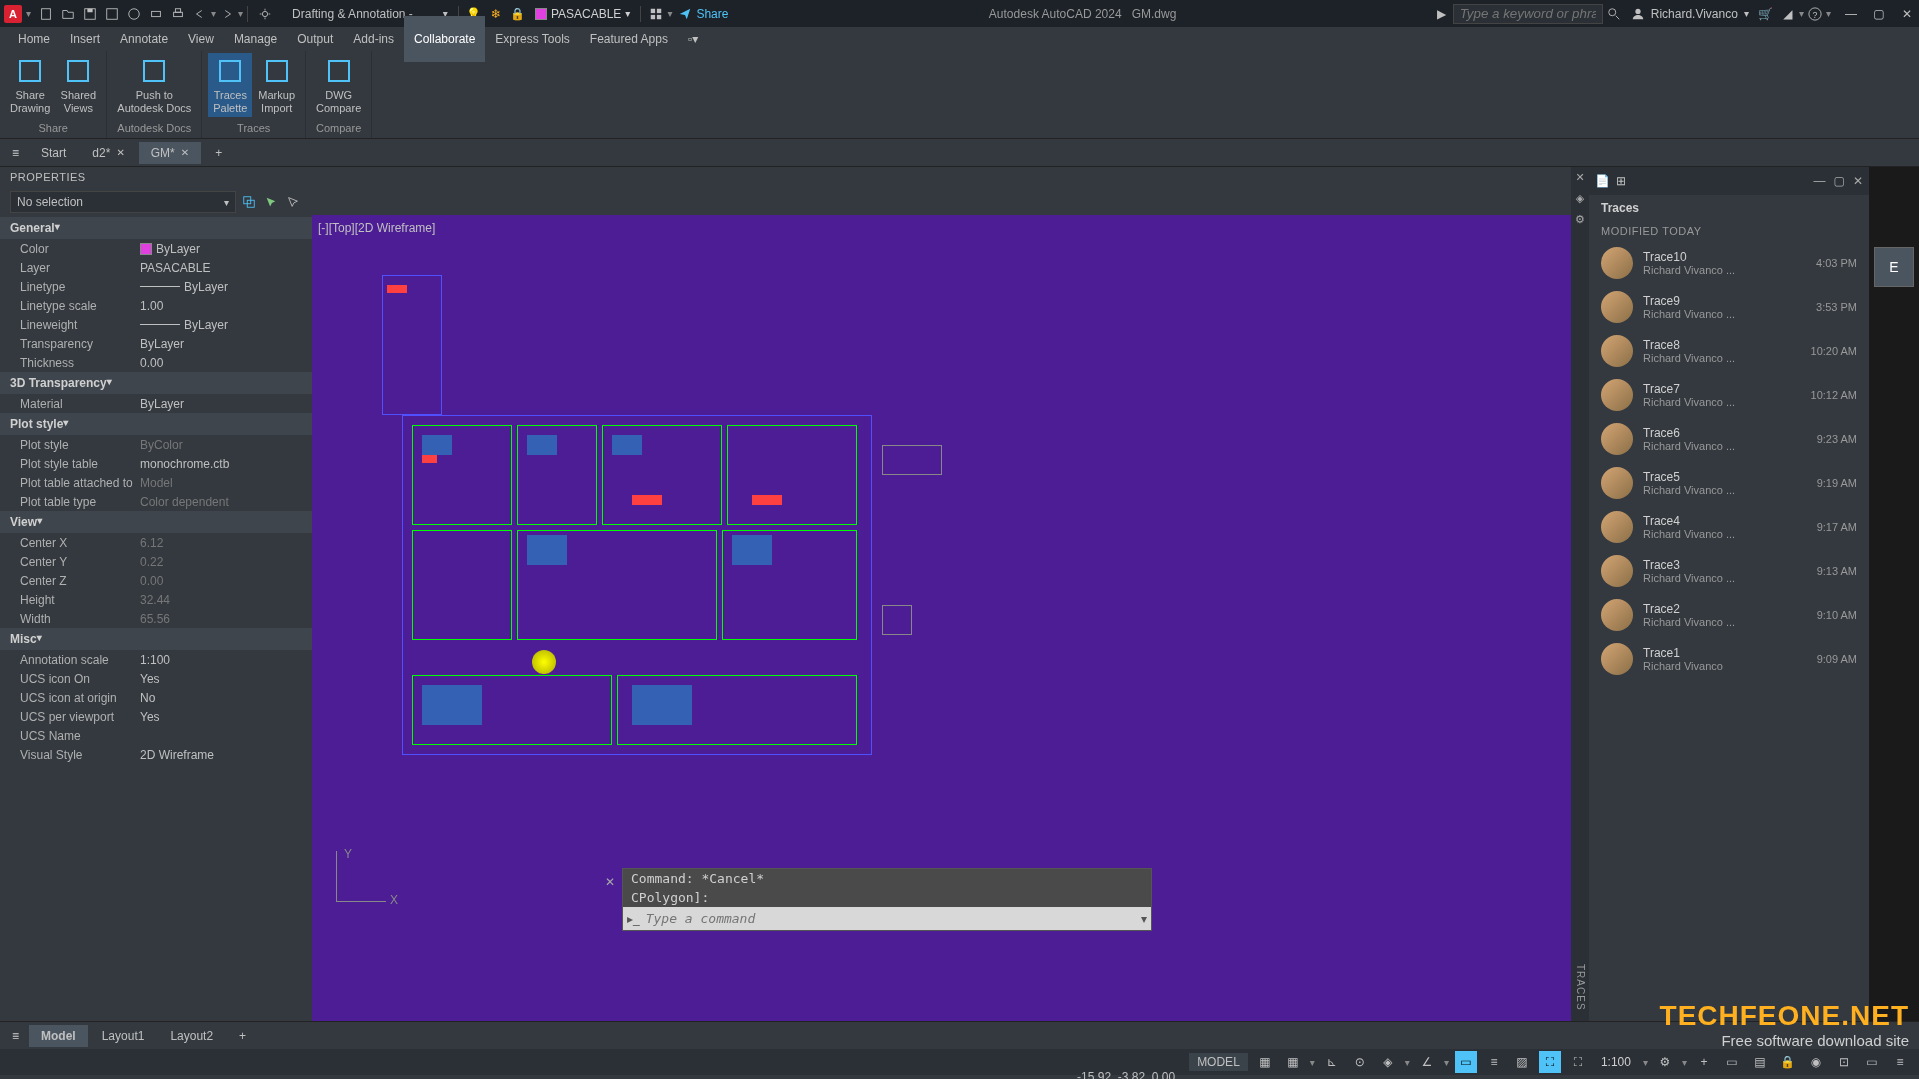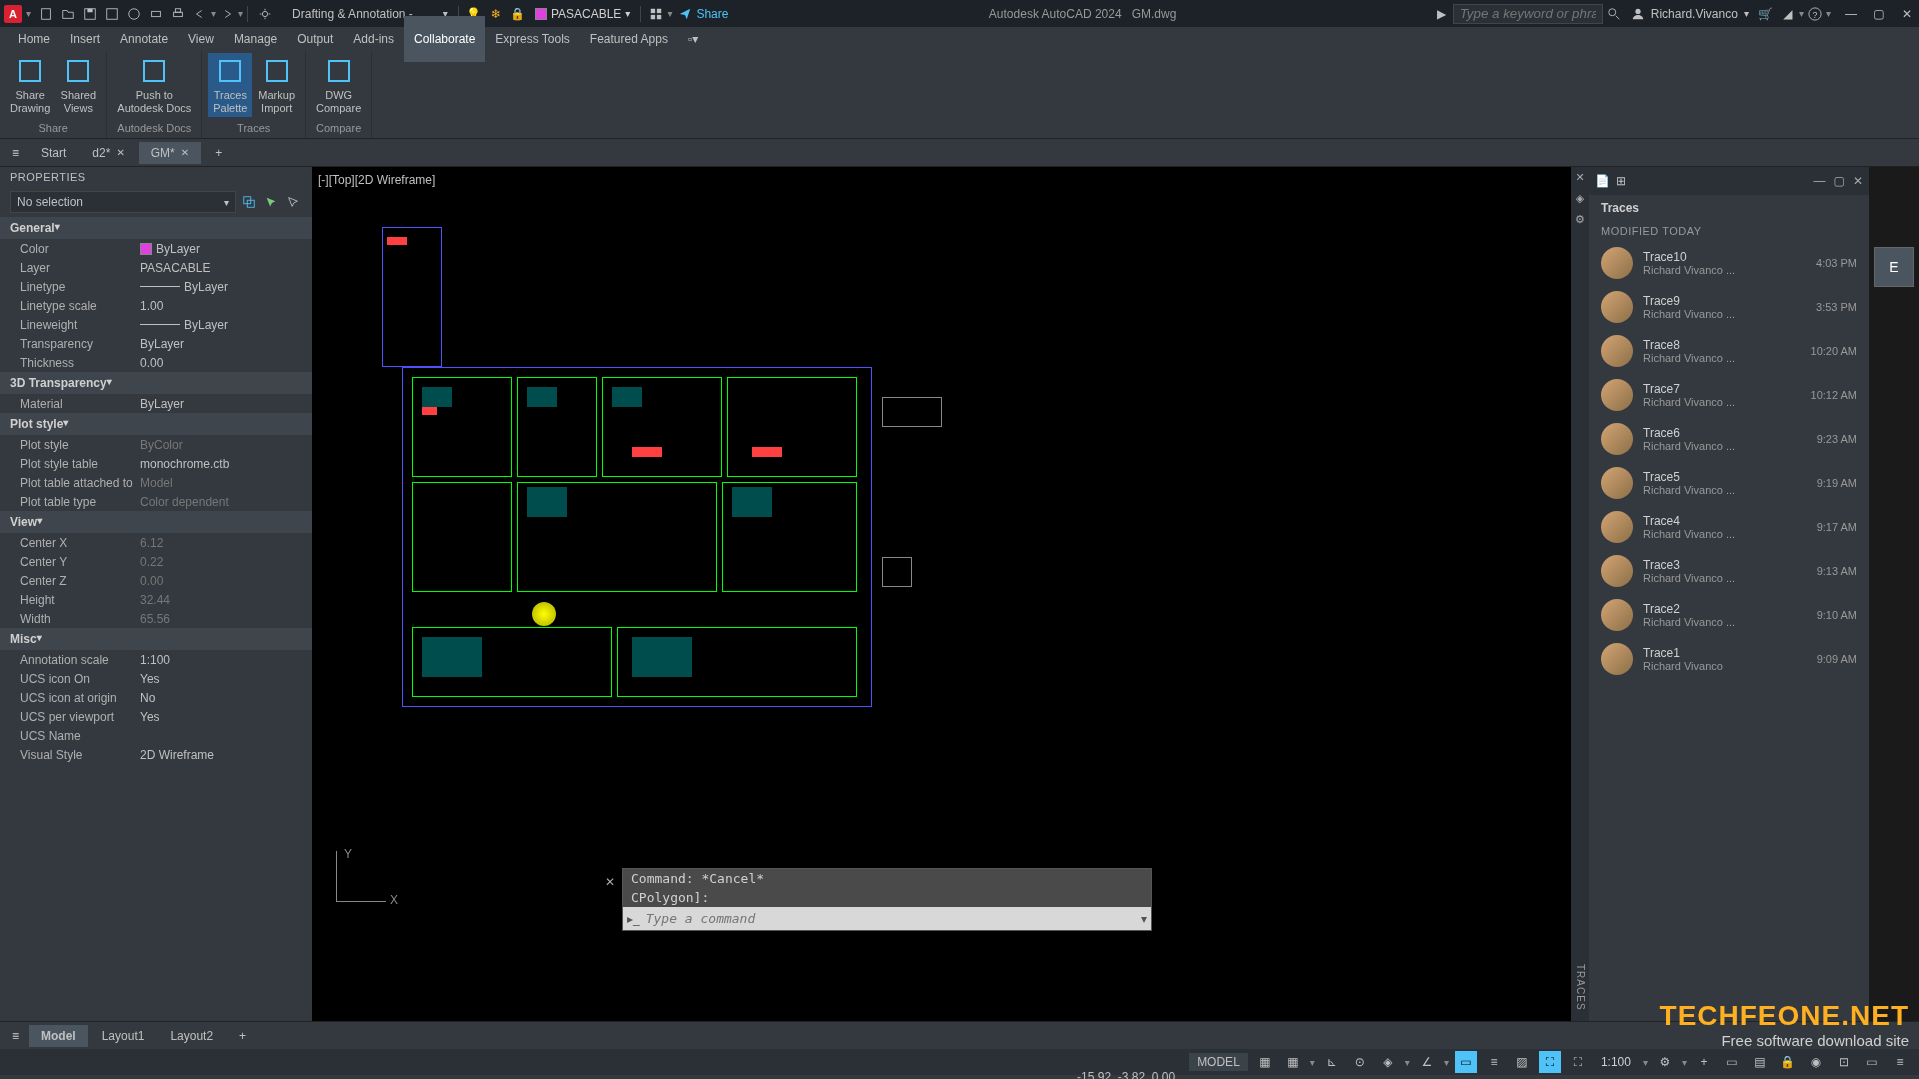--- a/index.html
+++ b/index.html
@@ -53,21 +53,21 @@
 .props-toolbtn { width: 18px; height: 18px; display: flex; align-items: center; justify-content: center; cursor: pointer; }
 .props-section-header { background: #3e454c; padding: 4px 10px; font-weight: bold; color: #d0d0d0; display: flex; justify-content: flex-start; cursor: pointer; }
 .props-row { display: flex; padding: 2px 10px 2px 20px; align-items: center; min-height: 19px; }
 .props-label { flex: 0 0 120px; color: #b0b0b0; }
 .props-value { flex: 1; color: #c0c0c0; display: flex; align-items: center; gap: 4px; }
 .props-value.readonly { color: #777; }
 .color-swatch { width: 12px; height: 12px; background: #e040e0; border: 1px solid #888; }
 .line-sample { width: 40px; height: 1px; background: #c0c0c0; }
 
 
-.canvas-area { flex: 1; background: #000000; position: relative; overflow: hidden; }
+.canvas-area { flex: 1; background: #4c1d95; position: relative; overflow: hidden; margin-top: 48px; }
 .viewport-label { position: absolute; top: 6px; left: 6px; color: #c0c0c0; font-size: 12px; }
 .floorplan { position: absolute; top: 200px; left: 40px; width: 520px; height: 450px; }
 .fp-outer { position: absolute; border: 1px solid #5050ff; }
 .fp-room { position: absolute; border: 1px solid #00ff00; }
 .fp-detail { position: absolute; background: #00ffff; opacity: 0.3; }
 .fp-red { position: absolute; background: #ff4040; }
 .fp-highlight { position: absolute; width: 24px; height: 24px; background: radial-gradient(#ffff00, #aaaa00); border-radius: 50%; }
 .ucs { position: absolute; bottom: 110px; left: 14px; color: #888; }
 .ucs-axis { position: absolute; background: #888; }
 

